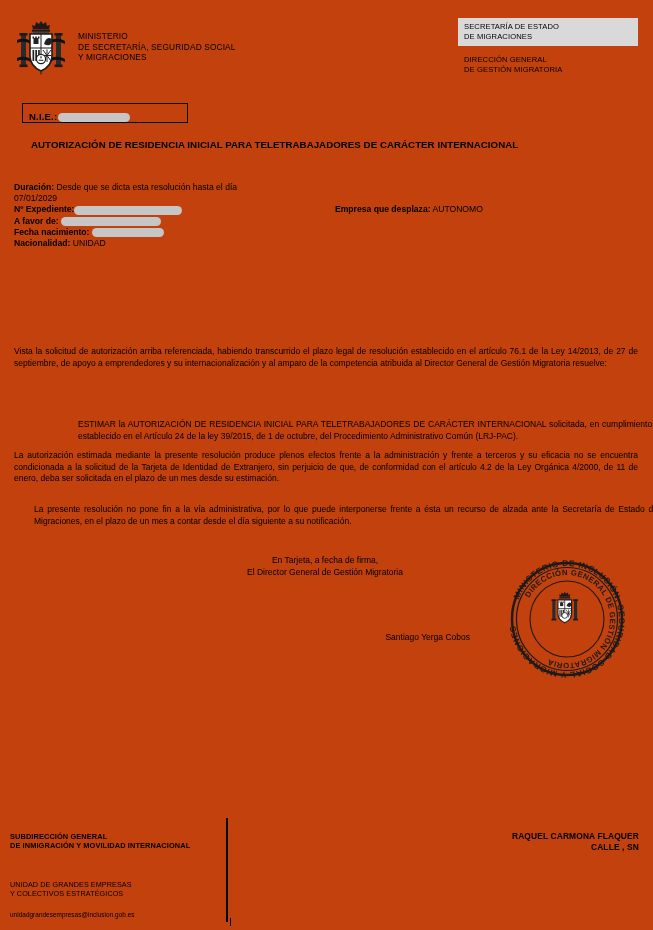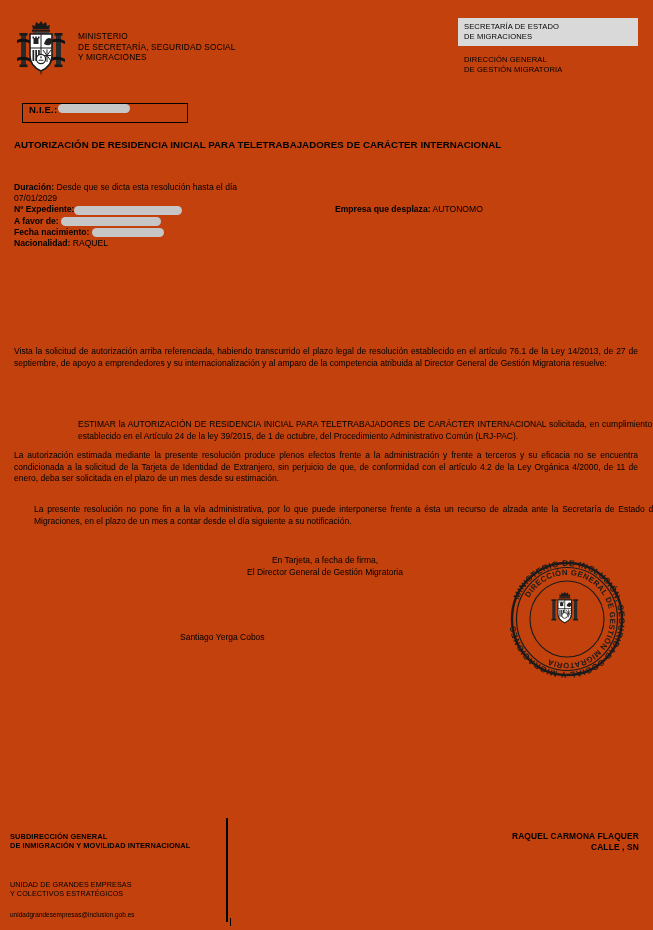--- a/index.html
+++ b/index.html
@@ -65,42 +65,42 @@
   
   .nie-box {
     position: absolute;
     left: 22px;
     top: 103px;
     width: 166px;
     height: 20px;
     border: 1px solid #000;
     box-sizing: border-box;
     display: flex;
-    align-items: flex-start;
+    align-items: flex-end;
     padding-left: 6px;
   }
   .nie-label {
     font-size: 9.5px;
     font-weight: bold;
     letter-spacing: 0.2px;
   }
   .redact {
     display: inline-block;
     background: #c6c6c6;
     border-radius: 5px;
     height: 9px;
     vertical-align: middle;
     filter: blur(0.6px);
   }
   .nie-redact { width: 72px; margin-left: 1px; }
 
   
   .doc-title {
     position: absolute;
-    left: 14px;
+    left: 31px;
     top: 139px;
     font-size: 9.7px;
     font-weight: bold;
     letter-spacing: 0.05px;
     white-space: nowrap;
   }
 
   
   .fields {
     position: absolute;
@@ -145,21 +145,21 @@
     width: 290px;
     text-align: center;
     font-size: 8.5px;
     line-height: 11.5px;
   }
   .sig-name {
     position: absolute;
     left: 180px;
     top: 632px;
     width: 290px;
-    text-align: left;
+    text-align: right;
     font-size: 8.5px;
   }
 
   
   .seal {
     position: absolute;
     left: 500px;
     top: 552px;
     width: 134px;
     height: 128px;
@@ -310,21 +310,21 @@
         <span class="lbl">Empresa que desplaza:</span><span> AUTONOMO</span>
       </span>
     </div>
     <div class="field-row">
       <span class="lbl">A favor de:</span><span class="redact r-favor"></span>
     </div>
     <div class="field-row">
       <span class="lbl">Fecha nacimiento:</span><span class="redact r-fecha"></span>
     </div>
     <div class="field-row">
-      <span class="lbl">Nacionalidad:</span><span> RAQUEL</span>
+      <span class="lbl">Nacionalidad:</span><span> UNIDAD</span>
     </div>
   </div>
 
   <div class="body-p p-vista"><span>Vista la solicitud de autorización arriba referenciada, habiendo transcurrido el plazo legal de resolución establecido en el artículo 76.1 de la Ley 14/2013, de 27 de septiembre, de apoyo a emprendedores y su internacionalización y al amparo de la competencia atribuida al Director General de Gestión Migratoria </span><span class="bold">resuelve:</span></div>
 
   <div class="body-p p-estimar"><span class="bold">ESTIMAR</span><span> la AUTORIZACIÓN DE RESIDENCIA INICIAL PARA TELETRABAJADORES DE CARÁCTER INTERNACIONAL solicitada, en cumplimiento de lo establecido en el Artículo 24 de la ley 39/2015, de 1 de octubre, del Procedimiento Administrativo Común (LRJ-PAC).</span></div>
 
   <div class="body-p p-autoriz">La autorización estimada mediante la presente resolución produce plenos efectos frente a la administración y frente a terceros y su eficacia no se encuentra condicionada a la solicitud de la Tarjeta de Identidad de Extranjero, sin perjuicio de que, de conformidad con el artículo 4.2 de la Ley Orgánica 4/2000, de 11 de enero, deba ser solicitada en el plazo de un mes desde su estimación.</div>
 
   <div class="body-p p-recurso">La presente resolución no pone fin a la vía administrativa, por lo que puede interponerse frente a ésta un recurso de alzada ante la Secretaría de Estado de Migraciones, en el plazo de un mes a contar desde el día siguiente a su notificación.</div>

